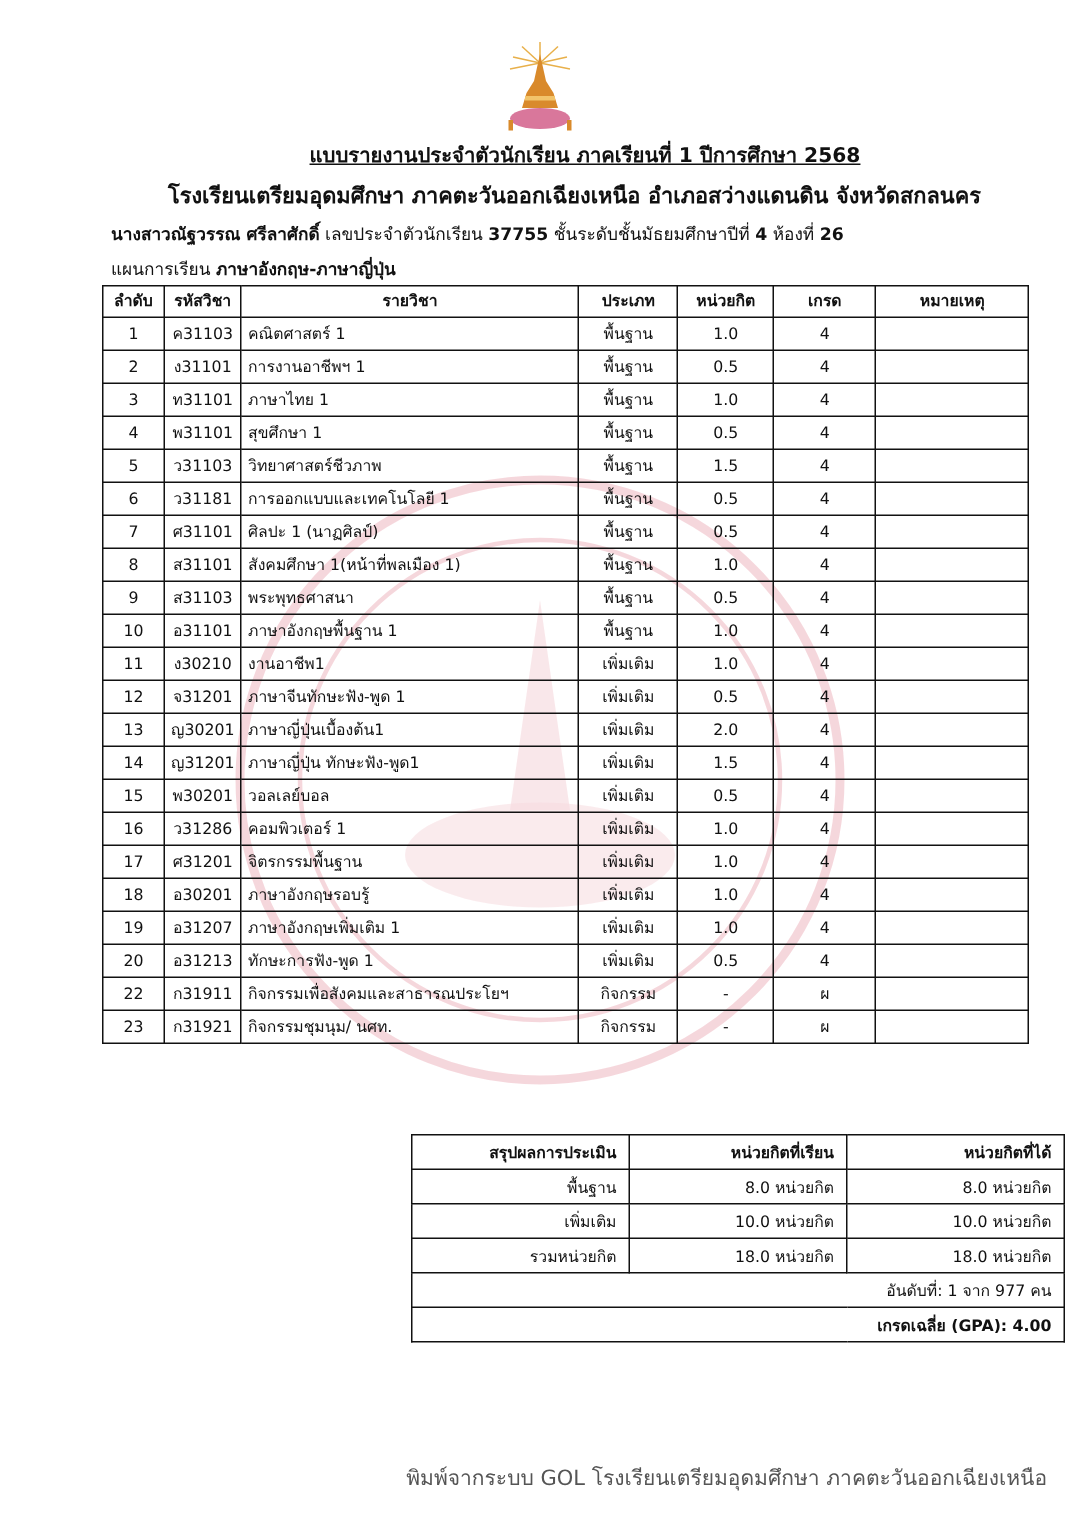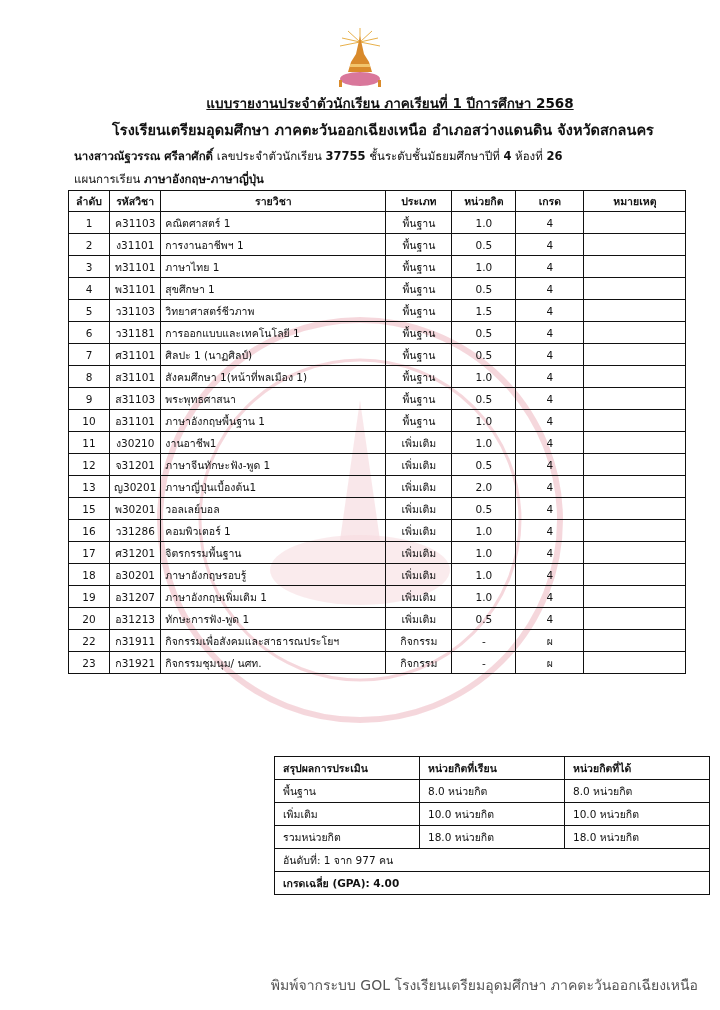--- a/index.html
+++ b/index.html
@@ -16,21 +16,21 @@
   .plan { position:absolute; left:74px; top:170px; font-size:11.5px; white-space:nowrap; }
   table { border-collapse:collapse; }
   .grades { position:absolute; left:68px; top:190px; font-size:10.5px; }
   .grades th, .grades td { border:1.5px solid #111; padding:0 4px; height:21px; line-height:20px; white-space:nowrap; }
   .grades th { font-weight:bold; text-align:center; height:18px; }
   .grades td.c { text-align:center; }
   .grades td.l { text-align:left; }
   .col1 { width:32px; } .col2 { width:42px; } .col3 { width:216px; } .col4 { width:57px; }
   .col5 { width:55px; } .col6 { width:59px; } .col7 { width:93px; }
   .summary { position:absolute; left:274px; top:756px; font-size:10.5px; }
-  .summary th, .summary td { border:1.3px solid #111; text-align:left; height:22px; padding:0 8px; white-space:nowrap; }
+  .summary th, .summary td { border:1.3px solid #111; text-align:right; height:22px; padding:0 8px; white-space:nowrap; }
   .summary th { font-weight:bold; }
   .s1 { width:128px; } .s2 { width:128px; } .s3 { width:128px; }
   .gpa { font-weight:bold; }
   .footer { position:absolute; right:22px; top:974px; font-size:14px; color:#555; white-space:nowrap; }
 </style>
 </head>
 <body>
 
 <svg class="watermark" viewBox="0 0 420 480">
   <circle cx="210" cy="240" r="200" fill="none" stroke="#c8102e" stroke-width="6"></circle>
@@ -198,20 +198,29 @@
       <tr>
         <td class="c">13</td>
         <td class="c">ญ30201</td>
         <td class="l">ภาษาญี่ปุ่นเบื้องต้น1</td>
         <td class="c">เพิ่มเติม</td>
         <td class="c">2.0</td>
         <td class="c">4</td>
         <td class="l"></td>
       </tr>
       <tr>
+        <td class="c">14</td>
+        <td class="c">ญ31201</td>
+        <td class="l">ภาษาญี่ปุ่น ทักษะฟัง-พูด1</td>
+        <td class="c">เพิ่มเติม</td>
+        <td class="c">1.5</td>
+        <td class="c">4</td>
+        <td class="l"></td>
+      </tr>
+      <tr>
         <td class="c">15</td>
         <td class="c">พ30201</td>
         <td class="l">วอลเลย์บอล</td>
         <td class="c">เพิ่มเติม</td>
         <td class="c">0.5</td>
         <td class="c">4</td>
         <td class="l"></td>
       </tr>
       <tr>
         <td class="c">16</td>

